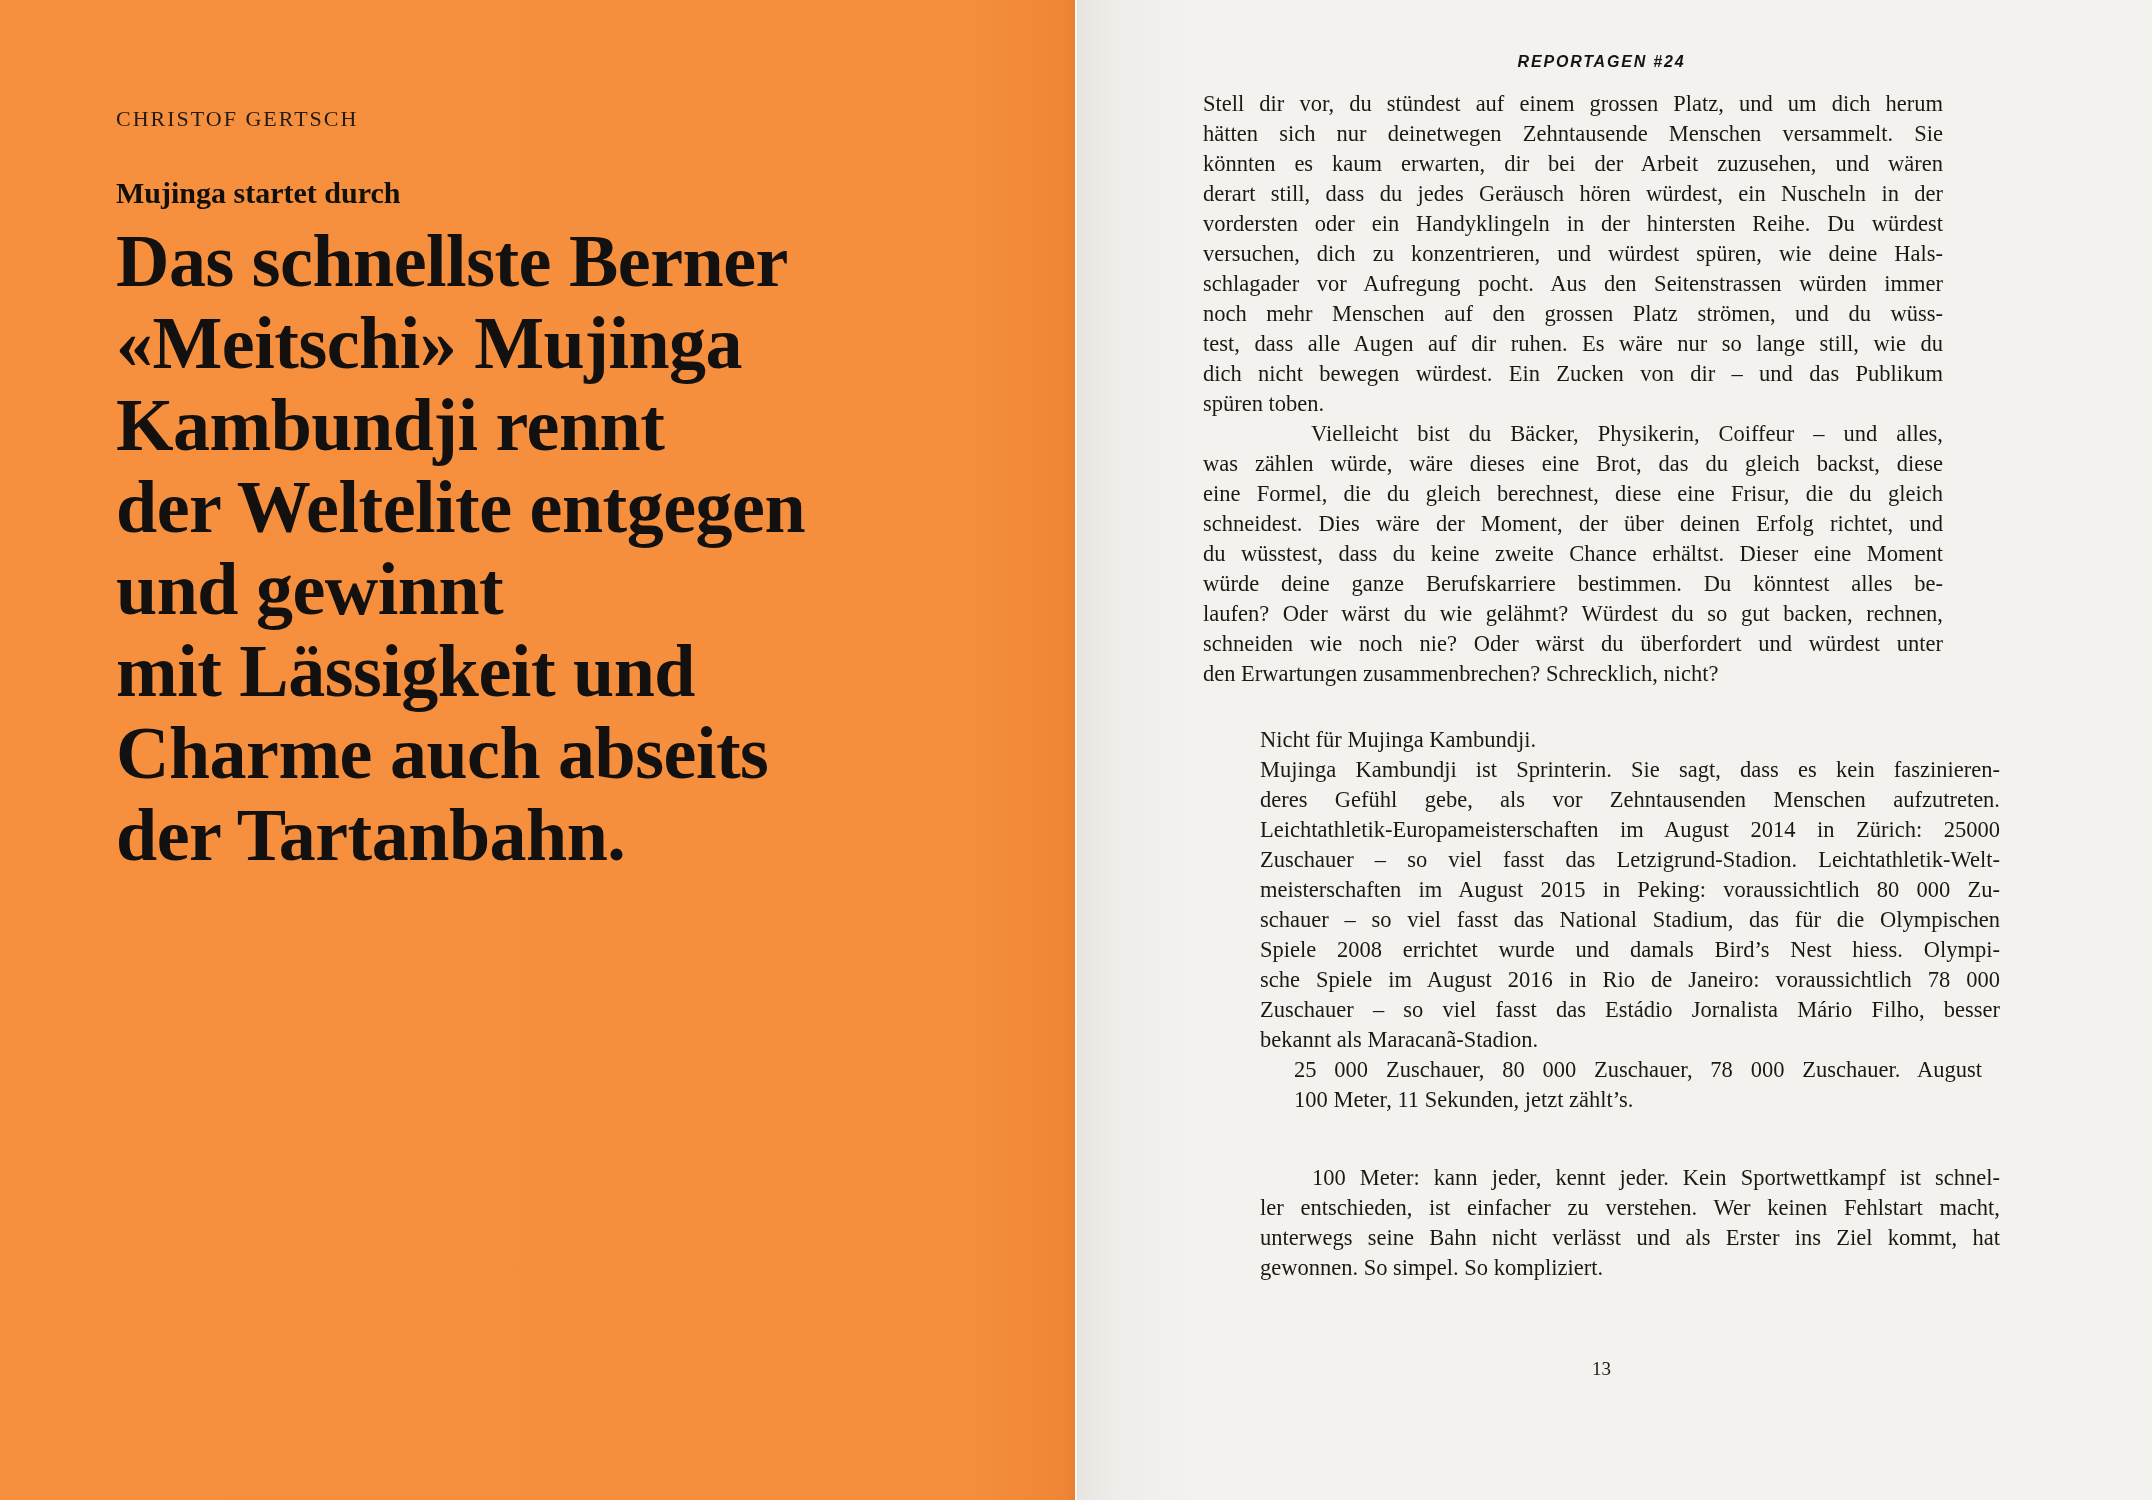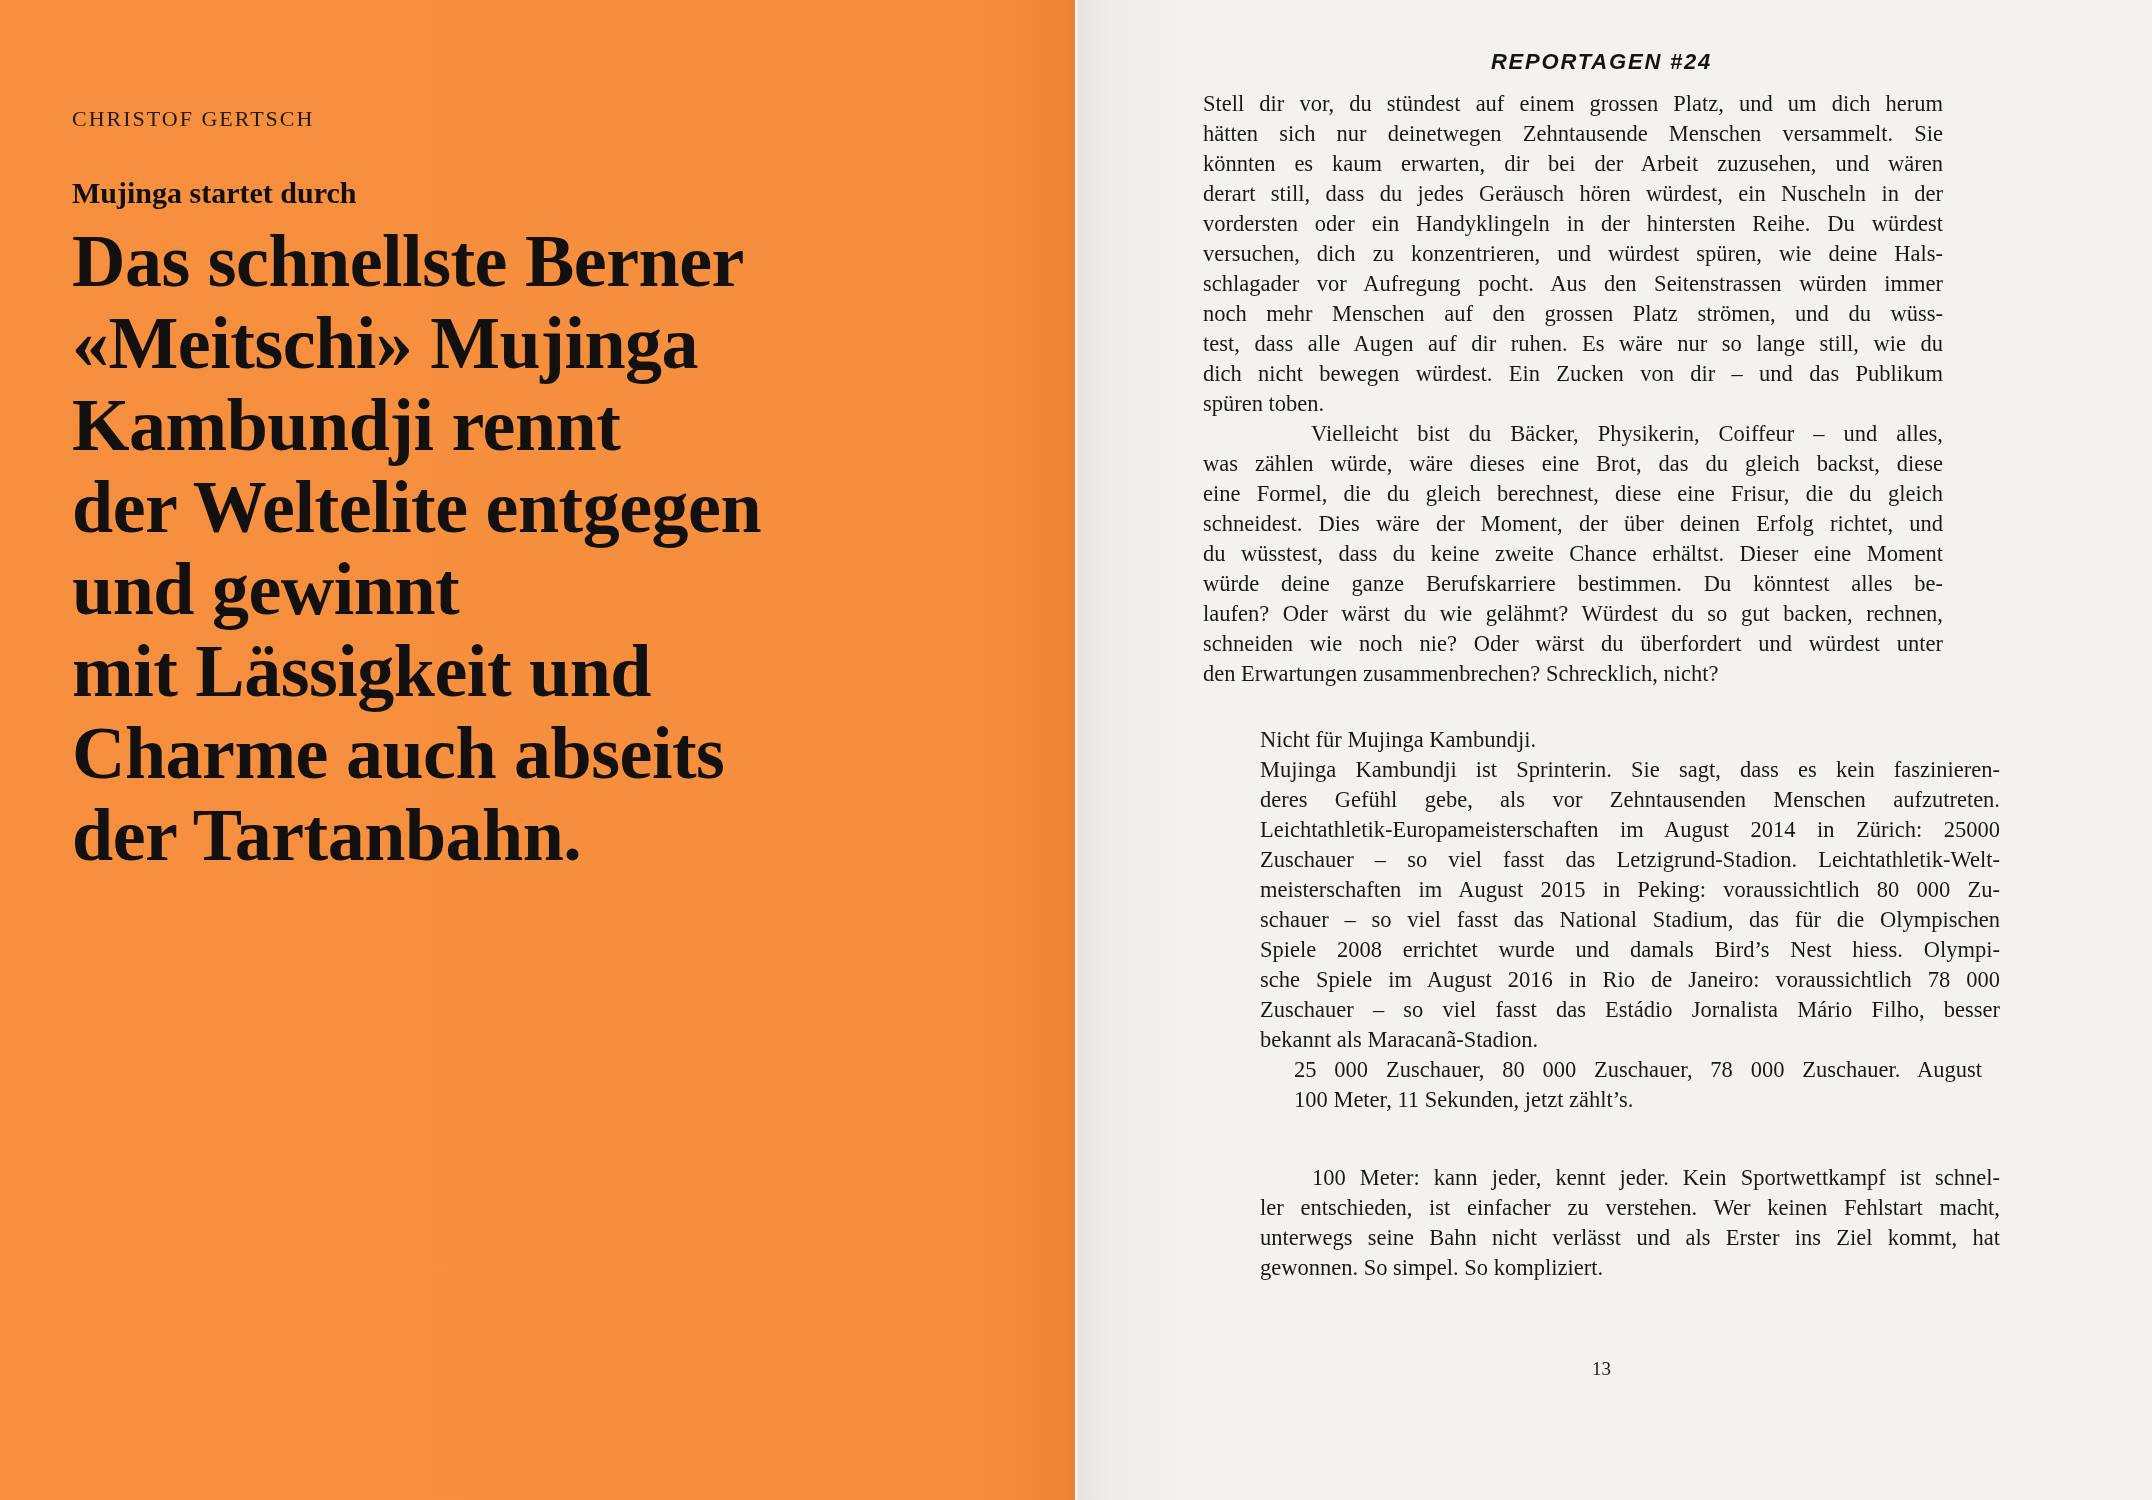--- a/index.html
+++ b/index.html
@@ -9,21 +9,21 @@
     overflow: hidden;
     background: #f4f2ef;
   }
   .spread { display: flex; width: 2152px; height: 1500px; }
 
   
   .page-left {
     width: 1075px; height: 1500px; flex: 0 0 auto;
     background: linear-gradient(to right, #f6903f 0%, #f58e3d 90%, #ee8636 99%, #e98032 100%);
     box-sizing: border-box;
-    padding: 107px 40px 0 72px;
+    padding: 107px 40px 0 116px;
     color: #181310;
   }
   .author {
     font-size: 22px; line-height: 24px;
     letter-spacing: 2px;
     color: #231a12;
   }
   .kicker {
     margin-top: 46px;
     font-size: 30px; line-height: 32px;
@@ -43,21 +43,21 @@
     border-left: 2px solid #fbfaf8;
     background: linear-gradient(to right, #e8e5e1 0px, #efede9 38px, #f4f2ef 115px, #f4f2ef 100%);
     padding: 53px 0 0 126px;
     color: #1c1813;
   }
   .rp-inner { width: 797px; }
   .runhead {
     text-align: center;
     font-family: "Liberation Sans", "DejaVu Sans", sans-serif;
     font-style: italic; font-weight: 700;
-    font-size: 22px; line-height: 18px;
+    font-size: 16px; line-height: 18px;
     letter-spacing: 1.8px;
     color: #171310;
   }
   .bodycopy { margin-top: 18px; font-size: 22.5px; }
   .para { width: 740px; }
   .line {
     line-height: 30px;
     text-align: justify;
     text-align-last: justify;
   }

